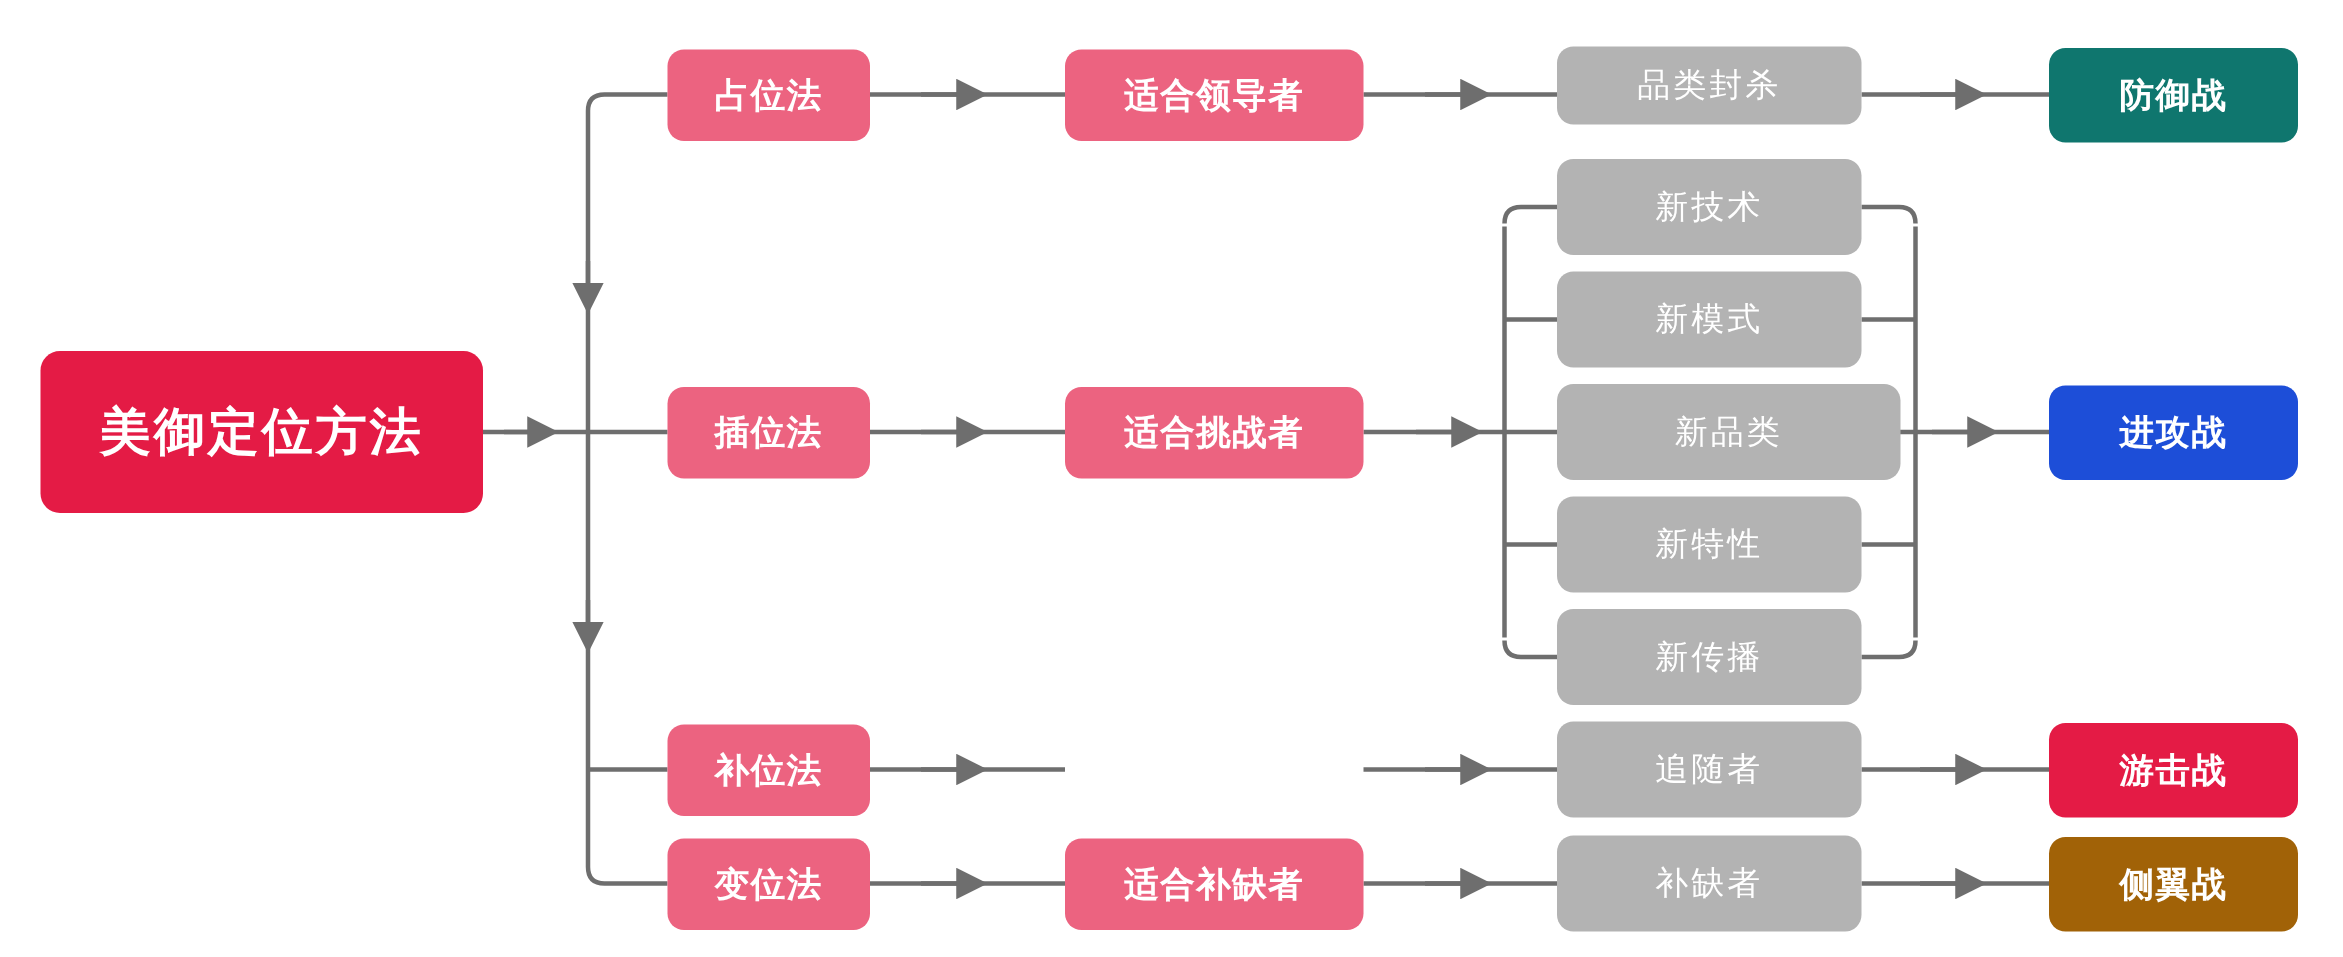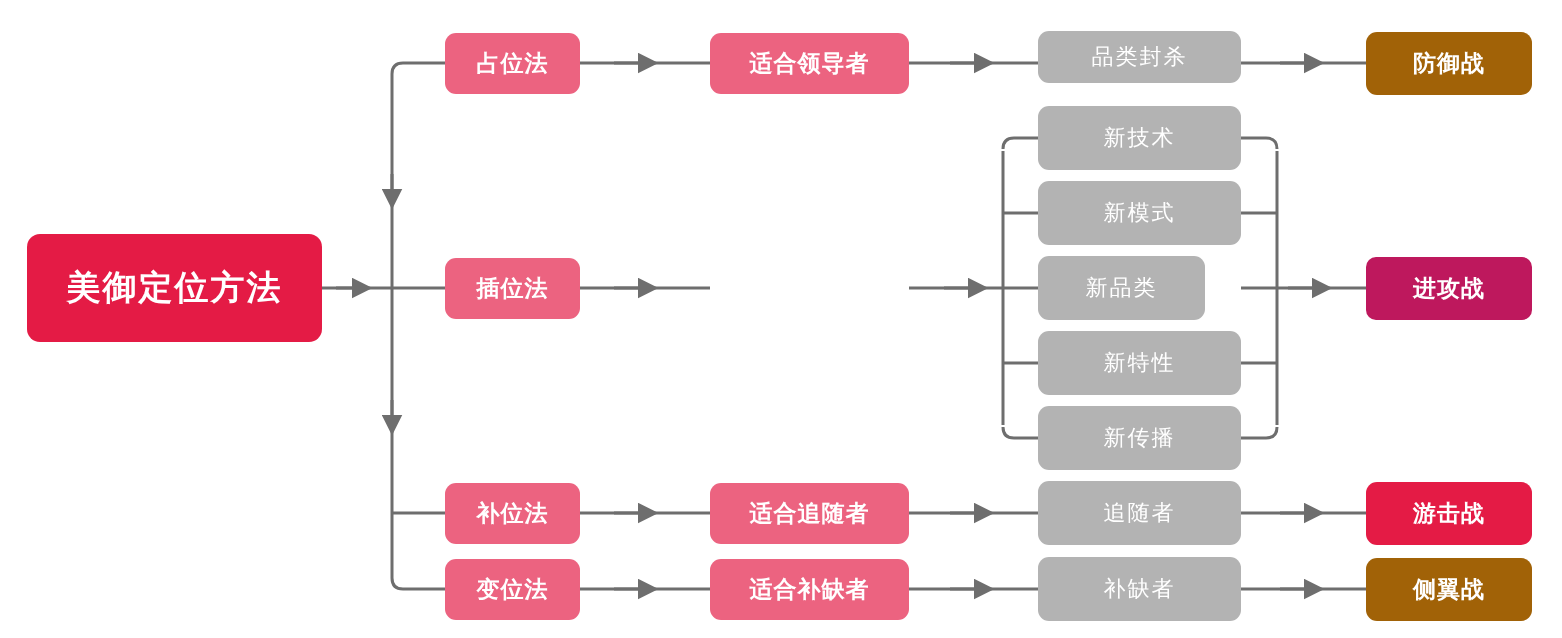--- a/index.html
+++ b/index.html
@@ -116,58 +116,58 @@
   <div class="node lvl1" style="left:445px;top:483px;width:135px;height:61px;background:#ec6380;">
     <span>补位法</span>
   </div>
   <div class="node lvl1" style="left:445px;top:559px;width:135px;height:61px;background:#ec6380;">
     <span>变位法</span>
   </div>
 
   <div class="node lvl2" style="left:710px;top:33px;width:199px;height:61px;background:#ec6380;">
     <span>适合领导者</span>
   </div>
-  <div class="node lvl2" style="left:710px;top:483px;width:199px;height:61px;background:#ec6380;">
-    <span>适合追随者</span>
+  <div class="node lvl2" style="left:710px;top:258px;width:199px;height:61px;background:#ec6380;">
+    <span>适合挑战者</span>
   </div>
   <div class="node lvl2" style="left:710px;top:559px;width:199px;height:61px;background:#ec6380;text-align:right;">
     <span>适合补缺者</span>
   </div>
 
   <div class="node lvl3" style="left:1038px;top:31px;width:203px;height:52px;background:#b3b3b3;">
     <span>品类封杀</span>
   </div>
 
   <div class="node lvl3" style="left:1038px;top:106px;width:203px;height:64px;background:#b3b3b3;">
     <span>新技术</span>
   </div>
   <div class="node lvl3" style="left:1038px;top:181px;width:203px;height:64px;background:#b3b3b3;">
     <span>新模式</span>
   </div>
-  <div class="node lvl3" style="left:1038px;top:256px;width:167px;height:64px;background:#b3b3b3;">
+  <div class="node lvl3" style="left:1038px;top:256px;width:229px;height:64px;background:#b3b3b3;">
     <span>新品类</span>
   </div>
   <div class="node lvl3" style="left:1038px;top:331px;width:203px;height:64px;background:#b3b3b3;">
     <span>新特性</span>
   </div>
   <div class="node lvl3" style="left:1038px;top:406px;width:203px;height:64px;background:#b3b3b3;">
     <span>新传播</span>
   </div>
 
   <div class="node lvl3" style="left:1038px;top:481px;width:203px;height:64px;background:#b3b3b3;">
     <span>追随者</span>
   </div>
   <div class="node lvl3" style="left:1038px;top:557px;width:203px;height:64px;background:#b3b3b3;">
     <span>补缺者</span>
   </div>
 
-  <div class="node lvl4" style="left:1366px;top:32px;width:166px;height:63px;background:#a16207;">
+  <div class="node lvl4" style="left:1366px;top:32px;width:166px;height:63px;background:#0f766e;">
     <span>防御战</span>
   </div>
-  <div class="node lvl4" style="left:1366px;top:257px;width:166px;height:63px;background:#be185d;border-radius:10px;">
+  <div class="node lvl4" style="left:1366px;top:257px;width:166px;height:63px;background:#1d4ed8;">
     <span>进攻战</span>
   </div>
   <div class="node lvl4" style="left:1366px;top:482px;width:166px;height:63px;background:#e41b45;">
     <span>游击战</span>
   </div>
   <div class="node lvl4" style="left:1366px;top:558px;width:166px;height:63px;background:#a16207;">
     <span>侧翼战</span>
   </div>
 
 </div>

